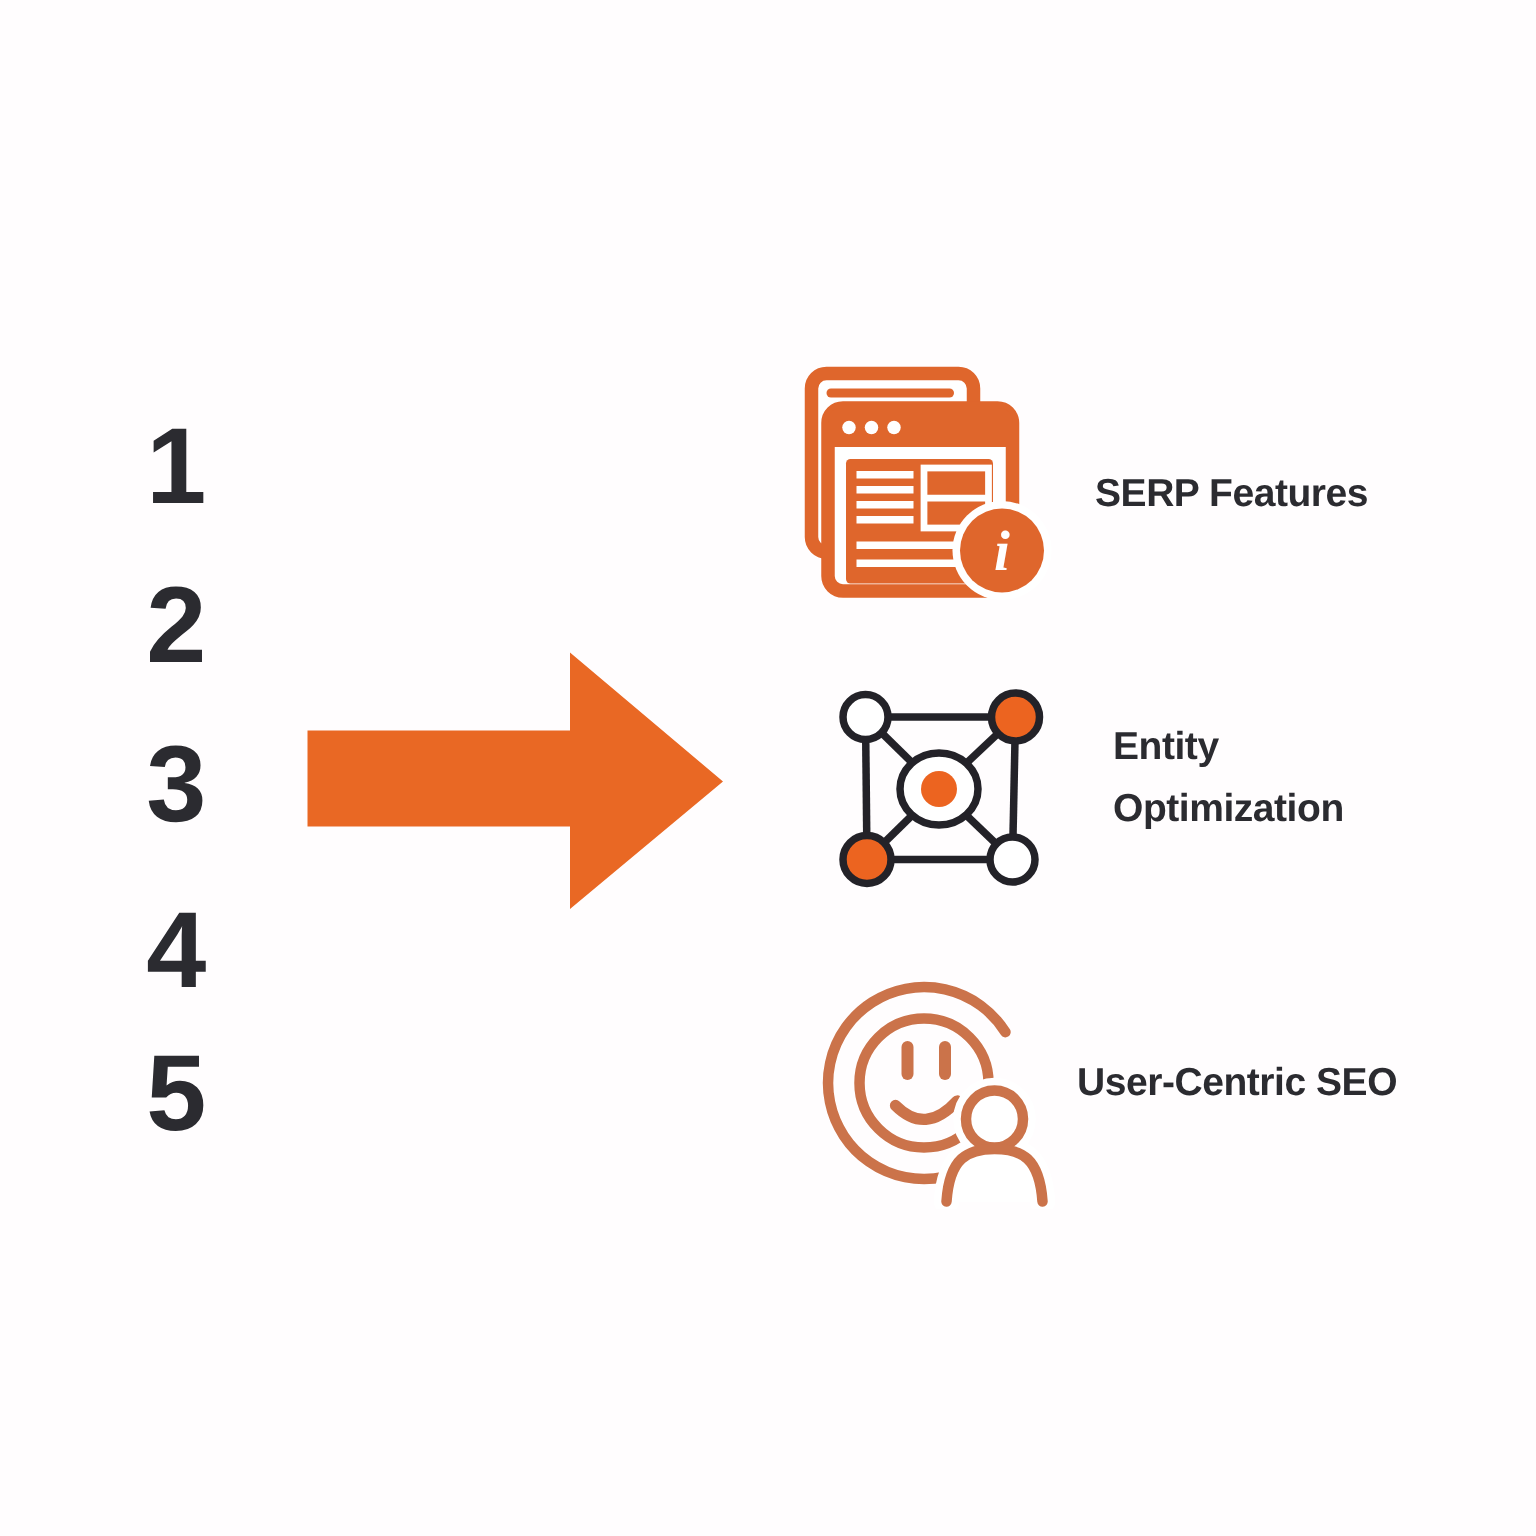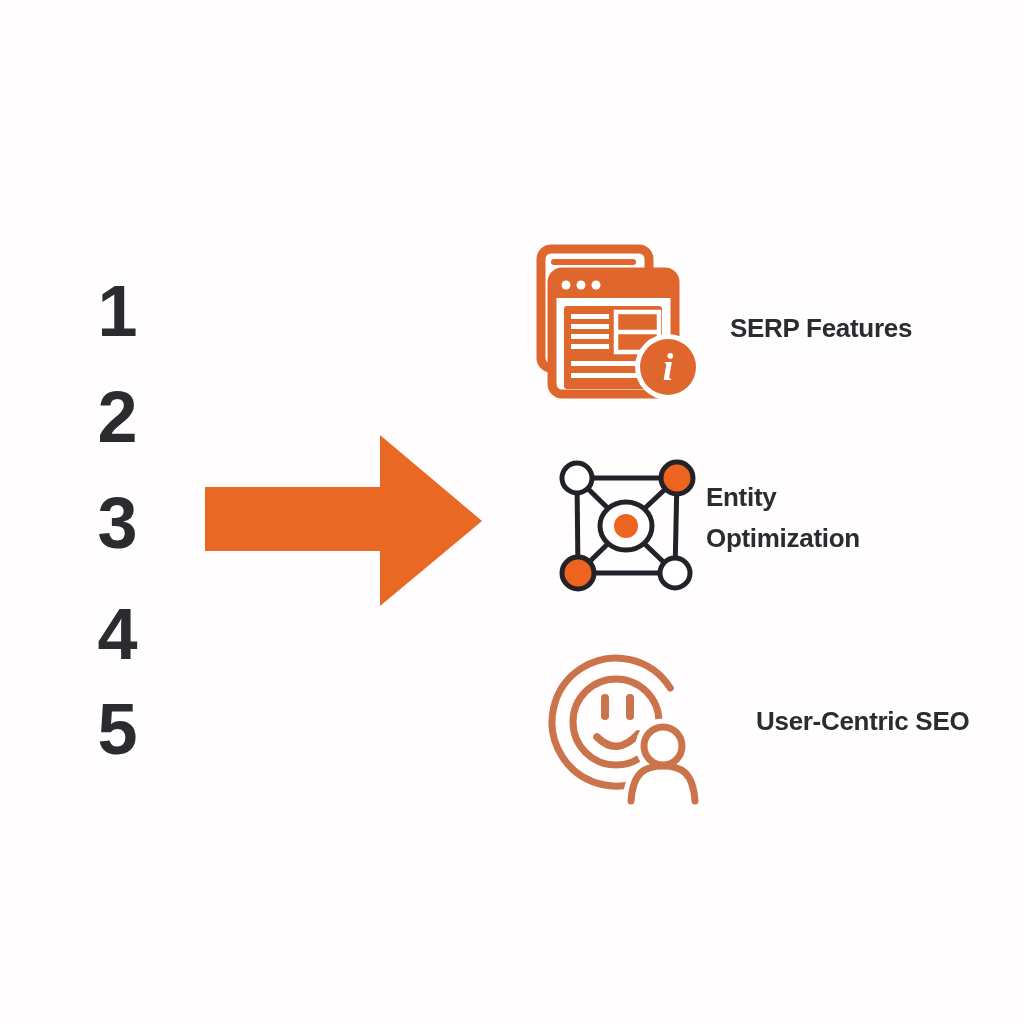--- a/index.html
+++ b/index.html
@@ -33,22 +33,22 @@
   .icon-user{left:543px;top:650px;width:168px;height:156px;}
   .feature-label{
     position:absolute;
     font-weight:700;
     font-size:26px;
     color:#2b2b30;
     line-height:41px;
     letter-spacing:-0.3px;
   }
   .label-serp{left:730px;top:308px;}
-  .label-entity{left:706px;top:477px;width:220px;}
-  .label-user{left:756px;top:701px;}
+  .label-entity{left:742px;top:477px;width:220px;}
+  .label-user{left:718px;top:701px;}
 </style>
 </head>
 <body>
 
 <div class="canvas">
 
   <div class="step-number n1">1</div>
   <div class="step-number n2">2</div>
   <div class="step-number n3">3</div>
   <div class="step-number n4">4</div>

